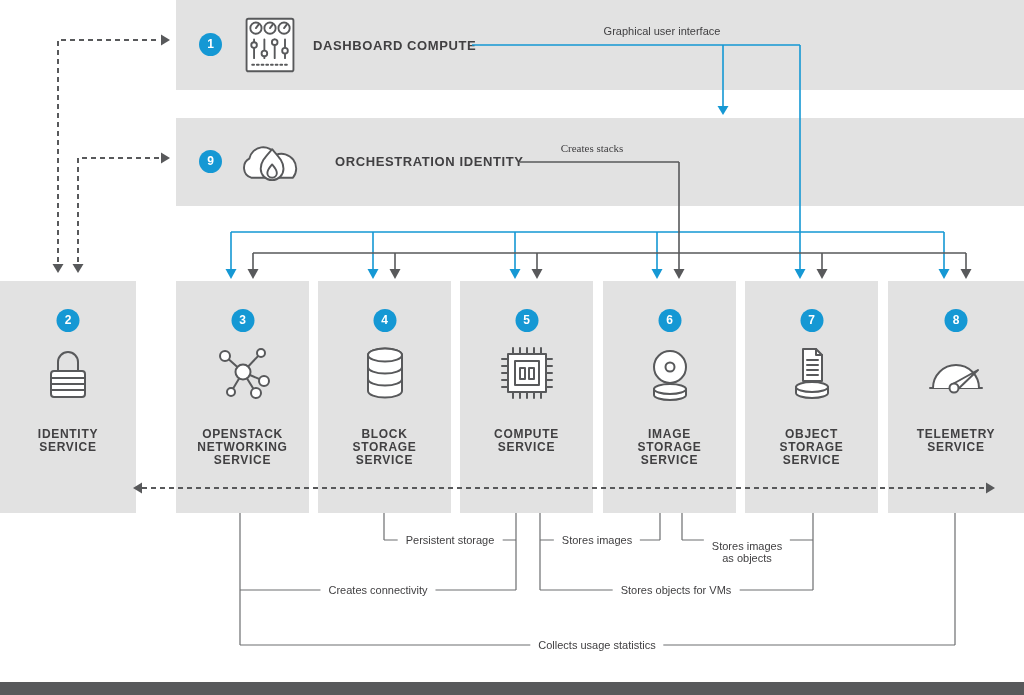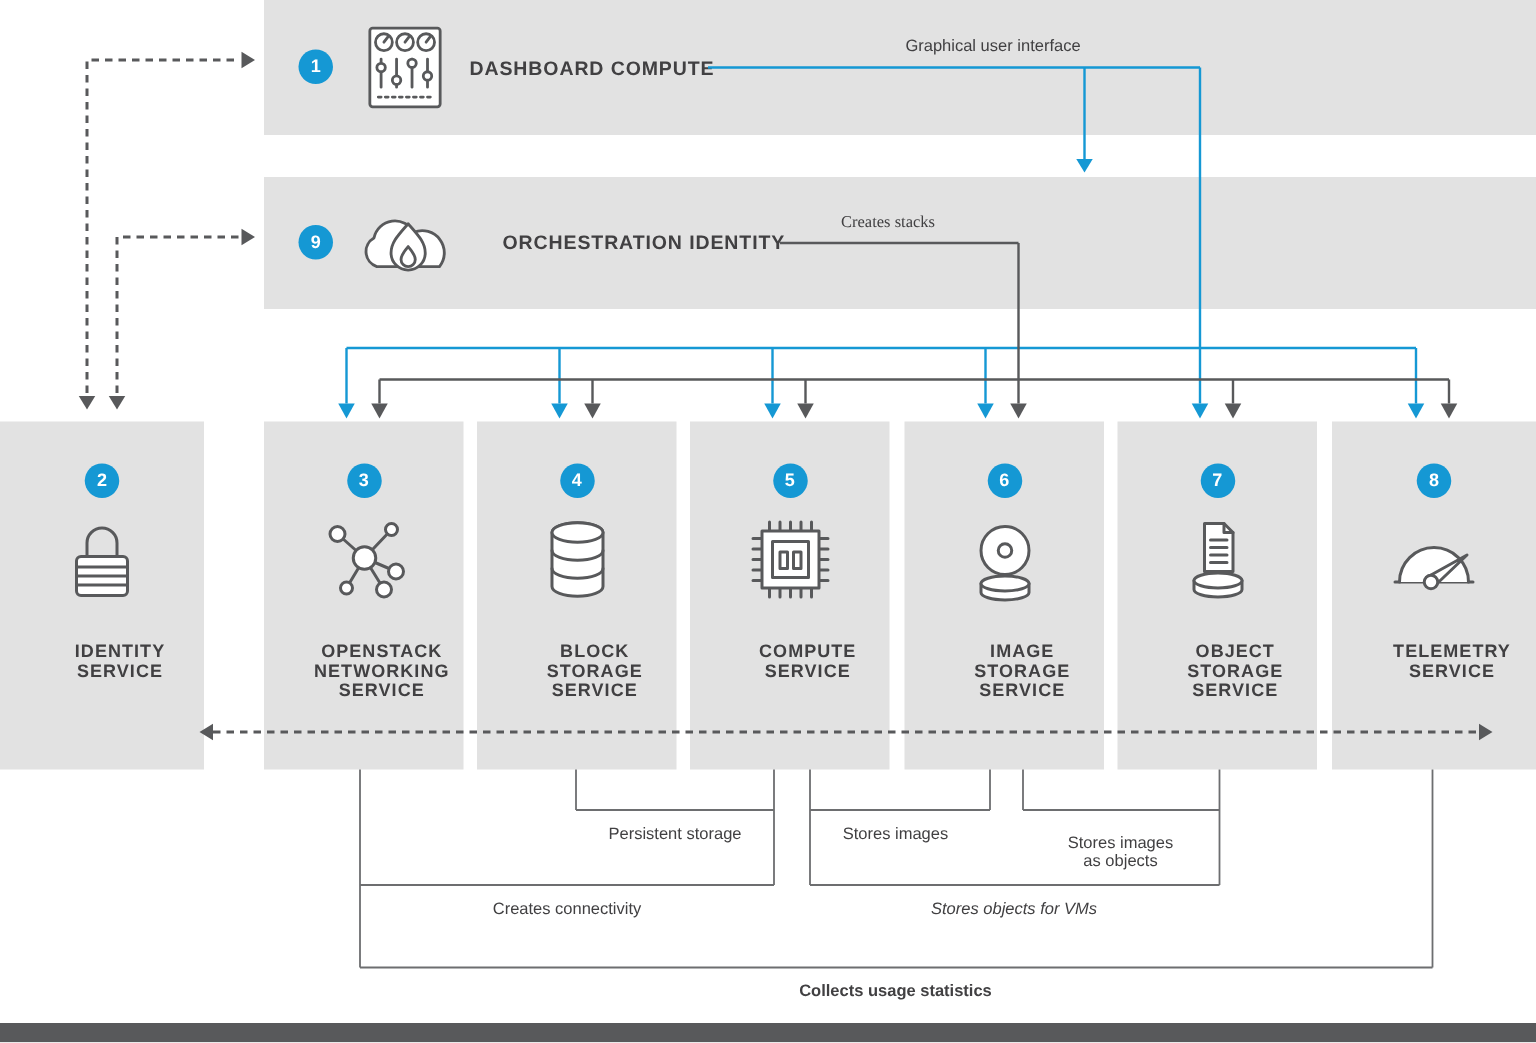--- a/index.html
+++ b/index.html
@@ -17,26 +17,26 @@
     position:absolute;width:23px;height:23px;border-radius:50%;
     background:var(--accent-blue,#1598d4);color:#fff;
     font-size:12px;font-weight:bold;line-height:23px;text-align:center;
   }
   .box .badge{left:50%;transform:translateX(-50%);top:28px;}
   .box .icon{position:absolute;left:50%;transform:translateX(-50%);top:60px;}
   .band .icon{position:absolute;}
   .band-label{position:absolute;font-size:13px;font-weight:bold;letter-spacing:.6px;white-space:nowrap;}
   .box-label{
     position:absolute;top:147px;left:0;width:100%;text-align:center;
-    font-size:12px;font-weight:bold;line-height:13px;letter-spacing:.7px;white-space:pre-line;margin-left:12px;
+    font-size:12px;font-weight:bold;line-height:13px;letter-spacing:.7px;white-space:pre-line;
   }
   .annotation{position:absolute;transform:translateX(-50%);font-size:11px;z-index:6;white-space:nowrap;}
   .rel-label{
     position:absolute;transform:translate(-50%,-50%);background:#fff;padding:1px 8px;
-    font-size:11px;line-height:12px;text-align:center;white-space:pre-line;z-index:6;margin-top:16px;
+    font-size:11px;line-height:12px;text-align:center;white-space:pre-line;z-index:6;
   }
   #connectors{position:absolute;left:0;top:0;z-index:5;pointer-events:none;}
   .dash{stroke:var(--line-dark,#58595b);stroke-width:2;stroke-dasharray:5 4;fill:none;}
   .blue{stroke:var(--accent-blue,#1598d4);stroke-width:1.6;fill:none;}
   .dark{stroke:var(--line-dark,#58595b);stroke-width:1.6;fill:none;}
   .thin{stroke:var(--line-mid,#6d6e70);stroke-width:1.2;fill:none;}
   .ah-blue{fill:var(--accent-blue,#1598d4);stroke:none;}
   .ah-dark{fill:var(--line-dark,#58595b);stroke:none;}
   .icon svg *{stroke:var(--line-dark,#58595b);stroke-width:2;fill:none;stroke-linecap:round;stroke-linejoin:round;}
   .icon svg .f{fill:#ffffff;}
@@ -222,17 +222,17 @@
     </span>
     <div class="box-label">TELEMETRY
 SERVICE</div>
   </div>
 
   <div class="rel-label" style="left:450px;top:540px;">Persistent storage</div>
   <div class="rel-label" style="left:597px;top:540px;">Stores images</div>
   <div class="rel-label" style="left:747px;top:552px;">Stores images
 as objects</div>
   <div class="rel-label" style="left:378px;top:590px;">Creates connectivity</div>
-  <div class="rel-label" style="left:676px;top:590px;font-style:italic;">Stores objects for VMs</div>
-  <div class="rel-label" style="left:597px;top:645px;font-weight:bold;">Collects usage statistics</div>
+  <div class="rel-label" style="left:676px;top:590px;">Stores objects for VMs</div>
+  <div class="rel-label" style="left:597px;top:645px;">Collects usage statistics</div>
 
   <div id="footer-bar"></div>
 </div>
 
 </body></html>

